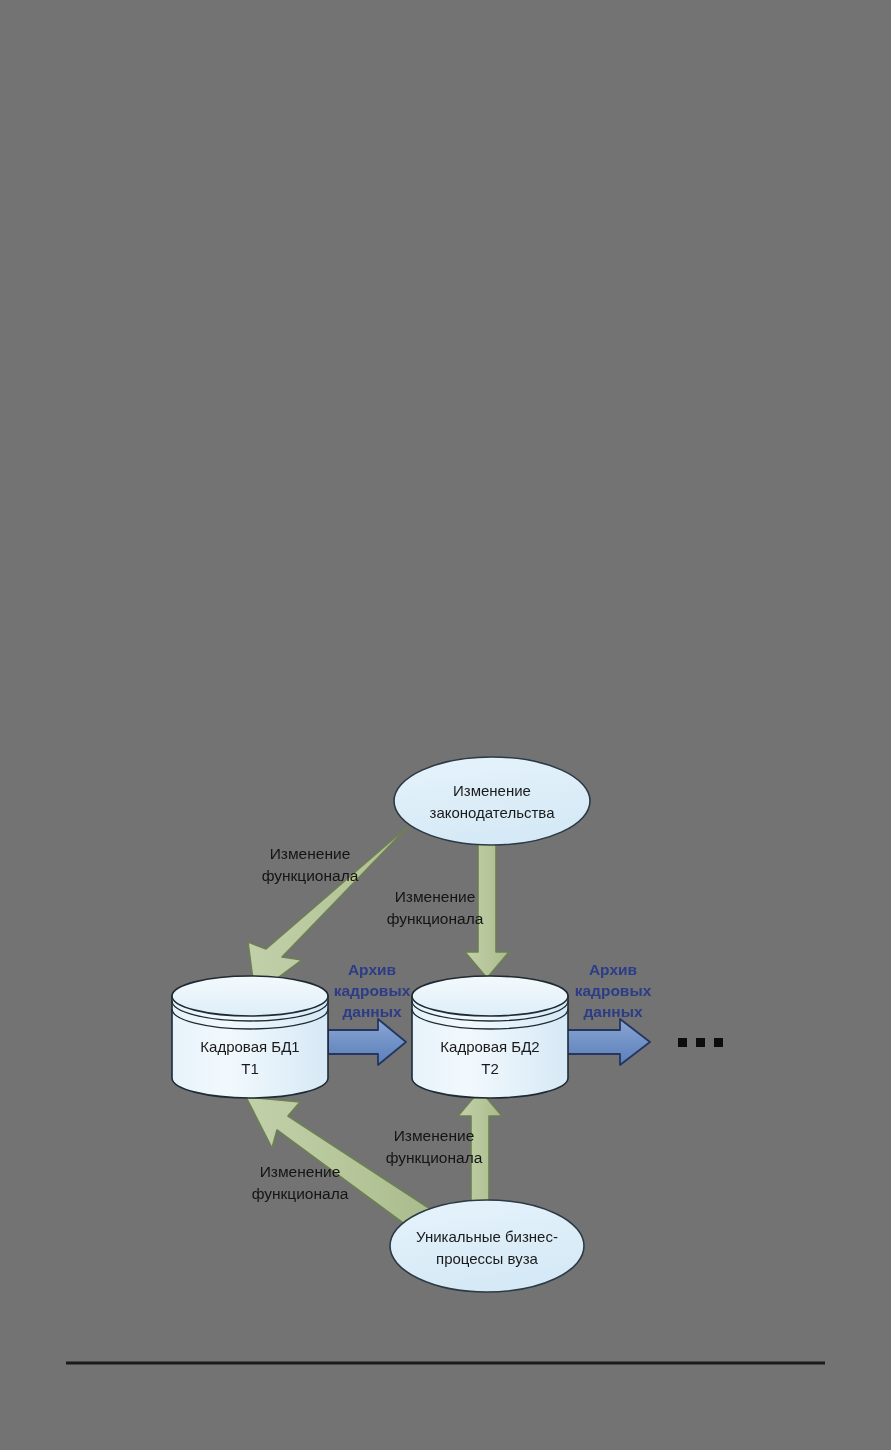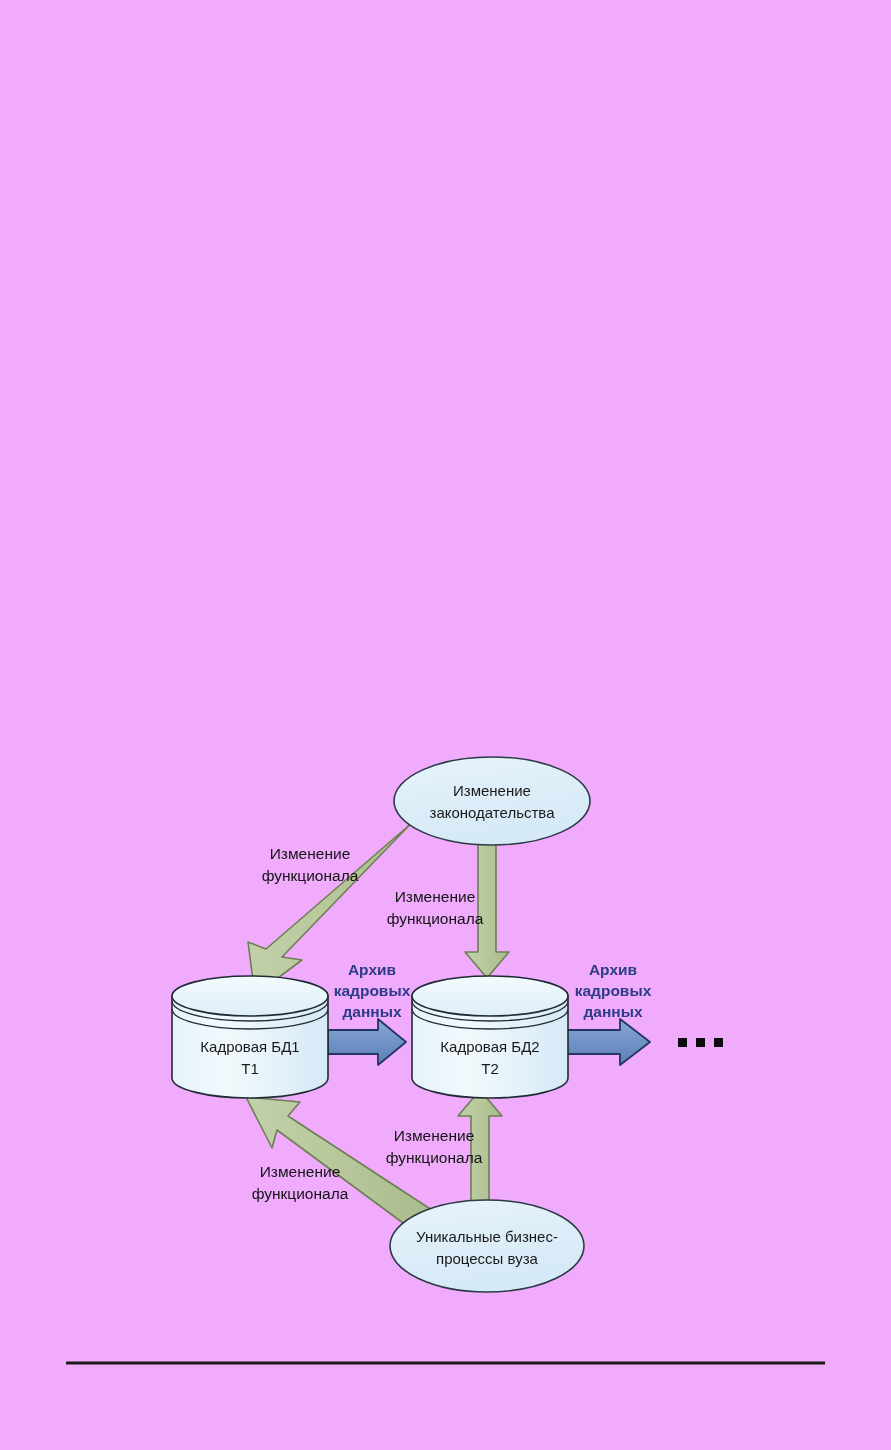--- a/index.html
+++ b/index.html
@@ -13,21 +13,21 @@
     height: 1450px;
     position: relative;
     overflow: hidden;
     font-family: "Liberation Sans", "DejaVu Sans", sans-serif;
   }
   #page {
     position: absolute;
     inset: 0;
     width: 891px;
     height: 1450px;
-    background: #f0abfc;
+    background: #737373;
   }
   #diagram-svg {
     position: absolute;
     left: 0;
     top: 0;
     width: 891px;
     height: 1450px;
     display: block;
   }
   .node-label {

